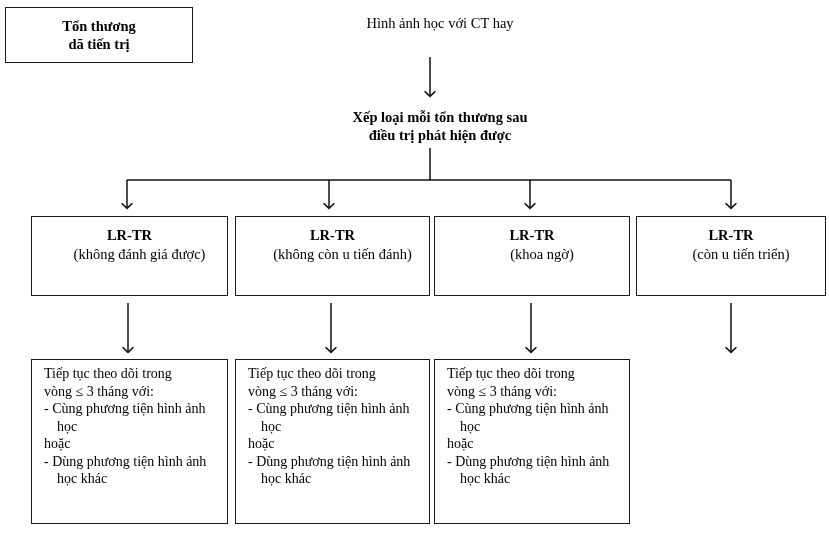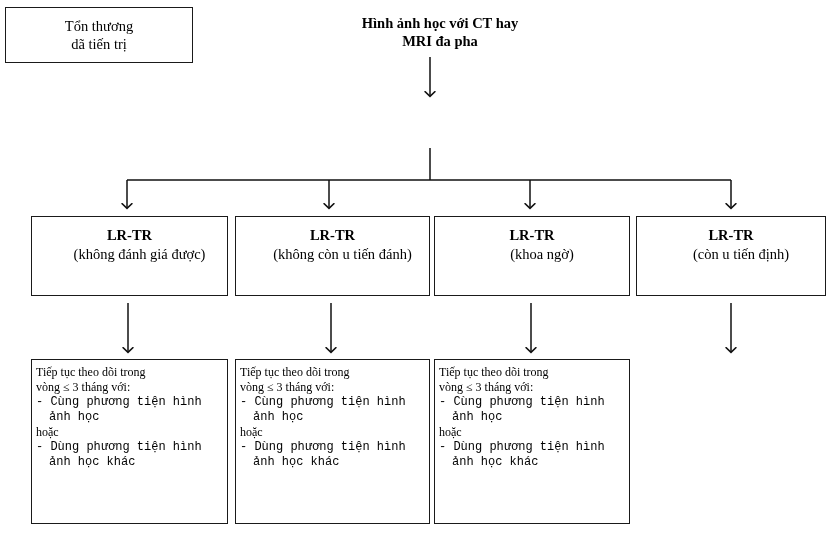--- a/index.html
+++ b/index.html
@@ -45,32 +45,32 @@
   #treated-lesion-box {
     left: 5px;
     top: 7px;
     width: 188px;
     height: 56px;
     display: flex;
     align-items: center;
     justify-content: center;
   }
   #treated-lesion-box .txt {
-    font-weight: normal;
+    font-weight: bold;
     font-size: 14.5px;
     line-height: 1.25;
     text-align: center;
   }
 
   
   #imaging-heading {
     left: 290px;
     top: 14px;
     width: 300px;
-    font-weight: bold;
+    font-weight: normal;
     font-size: 14.5px;
     line-height: 1.26;
   }
   #classify-heading {
     left: 280px;
     top: 108px;
     width: 320px;
     font-weight: bold;
     font-size: 14.5px;
     line-height: 1.26;
@@ -92,31 +92,30 @@
     font-weight: normal;
     font-size: 14.5px;
     line-height: 1.3;
     padding-left: 20px;
   }
 
   
   .detail-box {
     top: 359px;
     height: 165px;
-    padding: 5px 8px 5px 4px;
-    font-size: 12px;
+    padding: 5px 8px 5px 12px;
+    font-size: 14px;
     line-height: 1.25;
   }
   .detail-box p {
     margin: 0;
   }
   .detail-box .hang {
     padding-left: 13px;
     text-indent: -13px;
-    font-family: Liberation Mono, monospace;
   }
   .detail-box.justify p {
     text-align: justify;
     text-align-last: left;
   }
 
   
   .col-1 { left: 31px;  width: 197px; }
   .col-2 { left: 235px; width: 195px; }
   .col-3 { left: 434px; width: 196px; }
@@ -173,42 +172,45 @@
 
   <div class="box" id="treated-lesion-box">
     <div class="txt">
       <div>Tổn thương</div>
       <div>dã tiến trị</div>
     </div>
   </div>
 
   <div class="label" id="imaging-heading">
     <div>Hình ảnh học với CT hay</div>
-    <div>MRI đa pha</div>
-  </div>
-
+  </div>
+
+  <div class="label" id="classify-heading">
+    <div>Xếp loại mỗi tổn thương sau</div>
+    <div>điều trị phát hiện được</div>
+  </div>
 
   <div class="box box-center cat-box col-1">
     <div class="cat-code">LR-TR</div>
     <div class="cat-sub">(không đánh giá được)</div>
   </div>
 
   <div class="box box-center cat-box col-2">
     <div class="cat-code">LR-TR</div>
     <div class="cat-sub">(không còn u tiến đánh)</div>
   </div>
 
   <div class="box box-center cat-box col-3">
     <div class="cat-code">LR-TR</div>
     <div class="cat-sub">(khoa ngờ)</div>
   </div>
 
   <div class="box box-center cat-box col-4">
     <div class="cat-code">LR-TR</div>
-    <div class="cat-sub">(còn u tiến định)</div>
+    <div class="cat-sub">(còn u tiến triển)</div>
   </div>
 
   <div class="box detail-box col-1">
     <p>Tiếp tục theo dõi trong</p>
     <p>vòng ≤ 3 tháng với:</p>
     <p class="hang">- Cùng phương tiện hình ảnh học</p>
     <p>hoặc</p>
     <p class="hang">- Dùng phương tiện hình ảnh học khác</p>
   </div>
 

